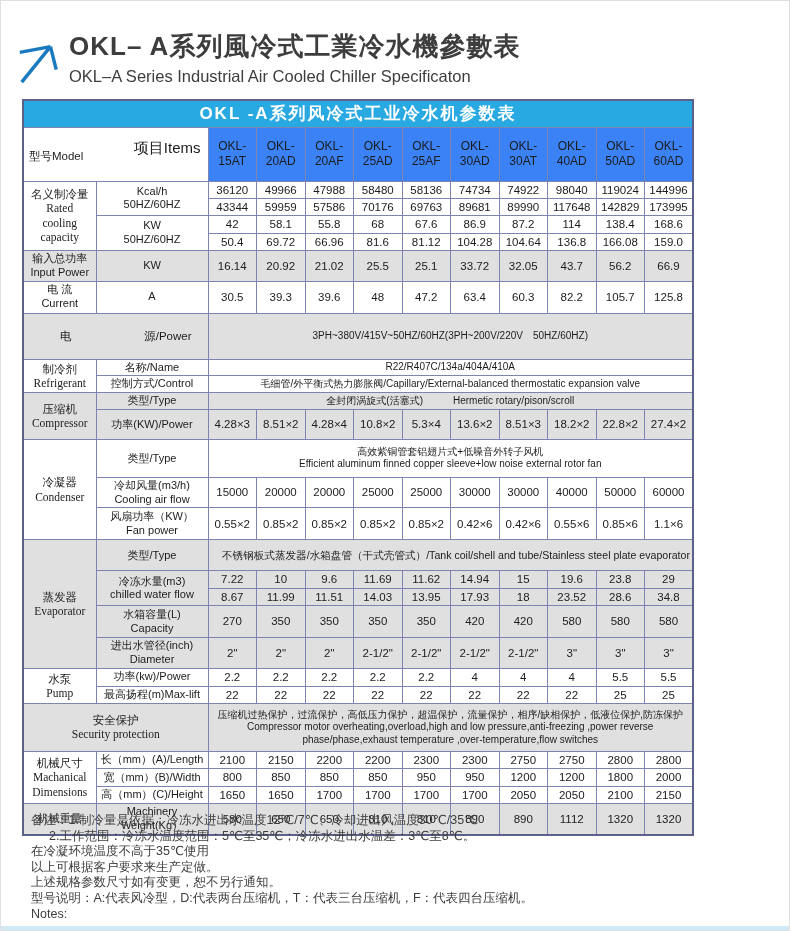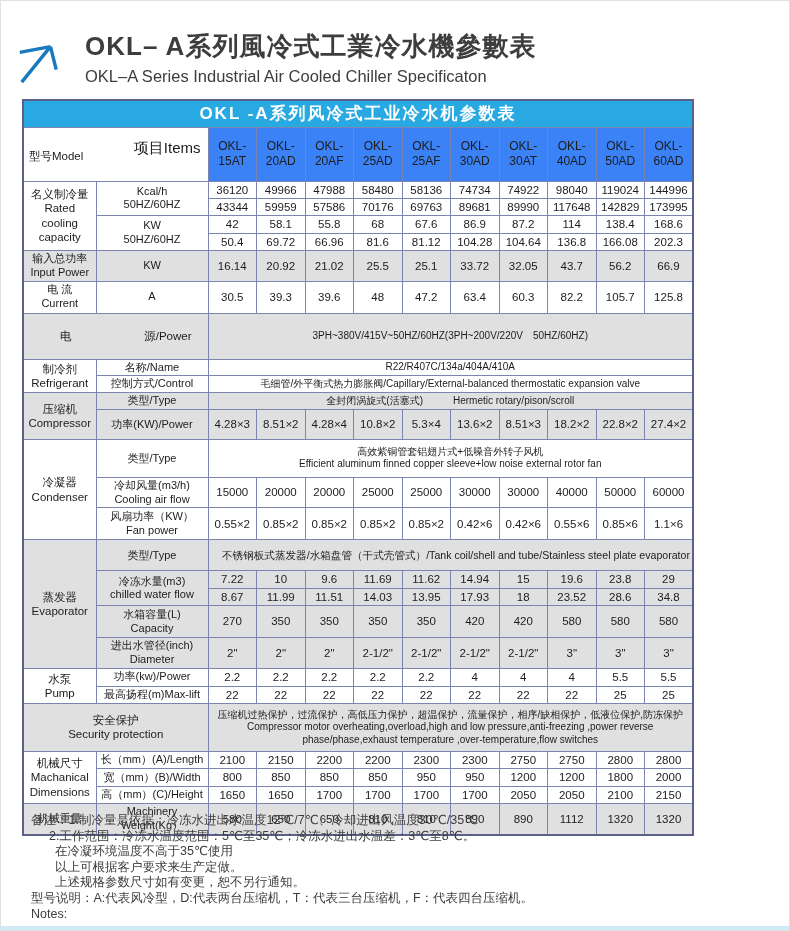--- a/index.html
+++ b/index.html
@@ -3,52 +3,52 @@
 <meta charset="utf-8">
 <style>
   * { margin:0; padding:0; box-sizing:border-box; }
   html,body { background:#fff; }
   body { width:790px; height:931px; font-family:"Liberation Sans","DejaVu Sans",sans-serif; color:#222; }
   .page { position:relative; width:790px; height:931px; border:1px solid #e0e0e0; background:#fff; overflow:hidden; }
 
   
   .doc-header { position:absolute; left:14px; top:28px; display:flex; align-items:flex-start; }
   .logo { width:46px; height:52px; margin-top:6px; }
-  .titles { margin-left:24px; }
+  .titles { margin-left:8px; }
   .title-cn { font-size:26px; font-weight:bold; color:#3d3d3d; letter-spacing:1px; }
   .title-en { font-size:16.5px; font-weight:500; color:#3d3d3d; margin-top:3px; }
 
   
   table.spec { position:absolute; left:21px; top:98px; width:672px; border-collapse:collapse; table-layout:fixed; }
   table.spec { border:2px solid #5c618a; }
   td { border:1px solid #7e84b2; text-align:center; vertical-align:middle; font-size:11.5px; line-height:1.25; padding:1px 2px; white-space:pre-line; color:#1c1c1c; }
   col.c1 { width:73px; } col.c2 { width:112px; }
   .title-row td { background:#29a9e1; color:#fff; font-size:17px; font-weight:bold; letter-spacing:2px; height:27px; white-space:nowrap; }
   .model-row td { background:#3b82f6; font-size:12px; }
   .model-row td.corner { background:#fff; }
   tr.gray > td { background:#e0e0e0; }
   td.lbl { font-size:11px;margin-top:24px; }
-  td.group { font-size:11.5px; }
+  td.group { font-size:11.5px;font-family:Liberation Serif, serif; }
   td.span-val { font-size:10px; }
   td.fit { white-space:nowrap; font-size:10.6px; overflow:hidden;text-align:right; }
   td.dim { font-size:11px;text-align:center; }
   .h30{height:30px}.h17{height:17px}.h26{height:26px}.h32{height:32px}.h16{height:16px}.h15{height:15px}
   .h38{height:38px}.h28{height:28px}.h31{height:31px}.h48{height:48px}
 
   td.corner { position:relative; padding:4px;
     background-image:linear-gradient(to bottom right, transparent calc(50% - 0.8px), #7e84b2 calc(50% - 0.8px), #7e84b2 calc(50% + 0.8px), transparent calc(50% + 0.8px)); }
   .c-model { position:absolute; left:5px; top:54%; transform:translateY(-50%); font-size:11.5px; }
   .c-items { position:absolute; right:7px; top:22%; font-size:15px; }
 
   .src-wrap { display:flex; justify-content:space-between; padding:0 14px 0 34px; }
 
   
   .notes { position:absolute; left:30px; top:812px; font-size:12.5px; color:#3c3c3c; line-height:15.6px; }
   .note-line.ind1 { margin-left:18px; }
-  .note-line.ind2 { margin-left:24px; }
+  .note-line.ind2 { }
 
   .bottom-strip { position:absolute; left:0; bottom:0; width:100%; height:4px; background:#cfe9f6; }
 </style>
 </head>
 <body>
 
 <div class="page">
 
   <div class="doc-header">
     <svg class="logo" viewBox="0 0 48 52">
@@ -144,21 +144,21 @@
       <tr class="h17">
           <td>50.4</td>
           <td>69.72</td>
           <td>66.96</td>
           <td>81.6</td>
           <td>81.12</td>
           <td>104.28</td>
           <td>104.64</td>
           <td>136.8</td>
           <td>166.08</td>
-          <td>202.3</td>
+          <td>159.0</td>
         </tr>
 
       <tr class="gray h26">
         <td class="lbl">输入总功率
 Input Power</td>
         <td class="lbl">KW</td>
       <td>16.14</td>
           <td>20.92</td>
           <td>21.02</td>
           <td>25.5</td>

